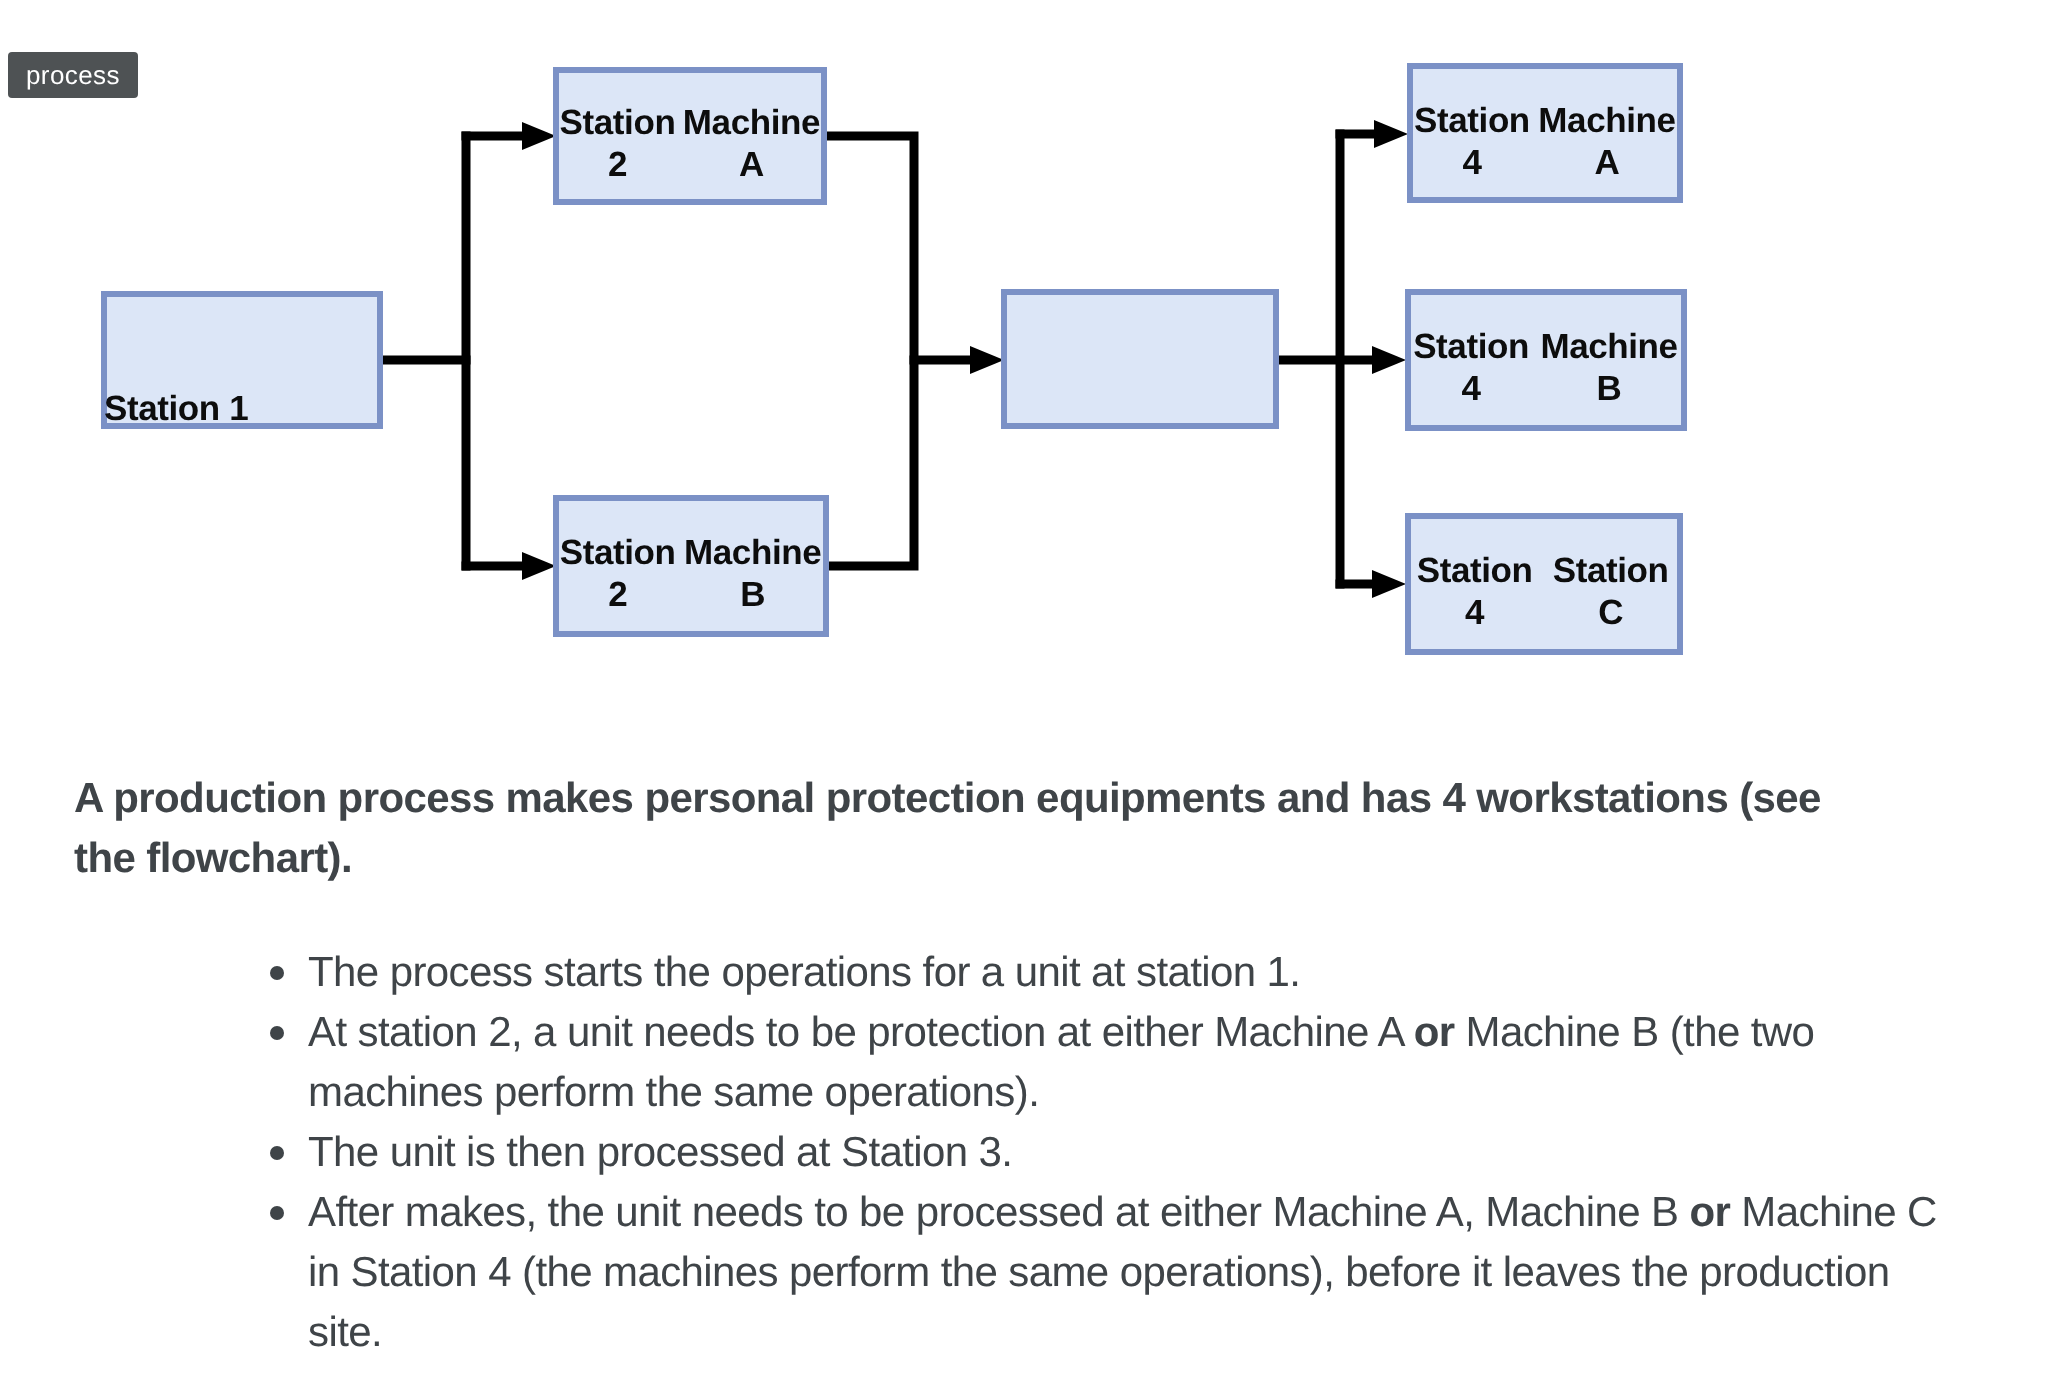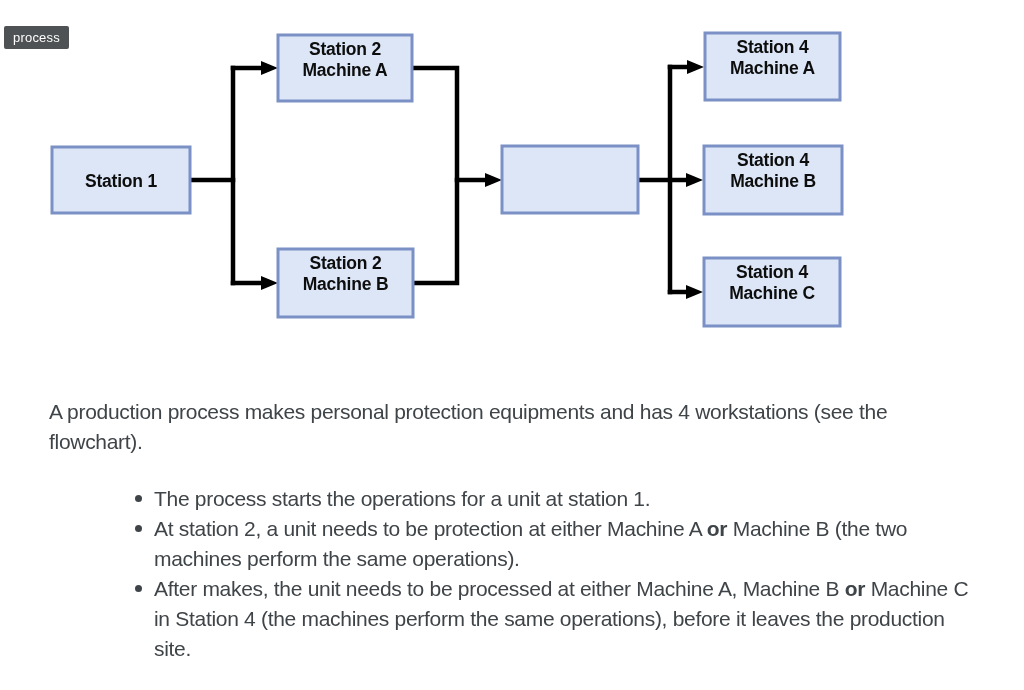--- a/index.html
+++ b/index.html
@@ -11,32 +11,32 @@
   .badge{
     position:absolute;left:4px;top:26px;height:23px;
     background:#4e5254;color:#ffffff;
     font-size:13px;line-height:23px;padding:0 9px;
     border-radius:2px;letter-spacing:0.2px;
   }
   
   .flow{position:absolute;left:0;top:0;width:1024px;height:350px;}
   .flow svg{position:absolute;left:0;top:0;}
   .node-label{
-    position:absolute;display:flex;flex-direction:column;align-items:center;
+    position:absolute;display:flex;flex-direction:row;align-items:center;
     text-align:center;font-weight:bold;font-size:17.5px;line-height:21px;
     color:#0d0d0d;letter-spacing:-0.2px;
   }
   .pt1{padding-top:24px;}   
   .pt2{padding-top:4px;}    
   
   .text-block{
     position:absolute;left:33px;top:381px;width:960px;
     color:#3f4448;font-size:21px;line-height:30px;letter-spacing:-0.3px;
   }
-  .text-block p{margin:16px;max-width:880px;}
+  .text-block p{margin:4px;max-width:880px;font-weight:bold;}
   .text-block ul{margin:27px 0 0 0;padding:0 0 0 74px;list-style:none;}
   .text-block li{position:relative;max-width:830px;margin-left:47px;}
   .text-block li::before{
     content:"";position:absolute;left:-19px;top:11px;
     width:7px;height:7px;border-radius:50%;background:#3f4448;
   }
   .text-block b{font-weight:bold;}
 </style>
 </head>
 <body>
@@ -90,24 +90,25 @@
   <div class="node-label pt2" style="left:705px;top:33px;width:135px;height:67px;">
     <span>Station 4</span>
       <span>Machine A</span>
   </div>
   <div class="node-label pt2" style="left:704px;top:146px;width:138px;height:68px;">
     <span>Station 4</span>
       <span>Machine B</span>
   </div>
   <div class="node-label pt2" style="left:704px;top:258px;width:136px;height:68px;">
     <span>Station 4</span>
-      <span>Machine C</span>
+      <span>Station C</span>
   </div>
 </div>
 
 <div class="text-block">
   <p>A production process makes personal protection equipments and has 4 workstations (see the flowchart).</p>
   <ul>
     <li><span>The process starts the operations for a unit at station 1.</span><b></b><span></span></li>
     <li><span>At station 2, a unit needs to be protection at either Machine A </span><b>or</b><span> Machine B (the two machines perform the same operations).</span></li>
+    <li><span>The unit is then processed at Station 3.</span><b></b><span></span></li>
     <li><span>After makes, the unit needs to be processed at either Machine A, Machine B </span><b>or</b><span> Machine C in Station 4 (the machines perform the same operations), before it leaves the production site.</span></li>
   </ul>
 </div>
 
 </body></html>

